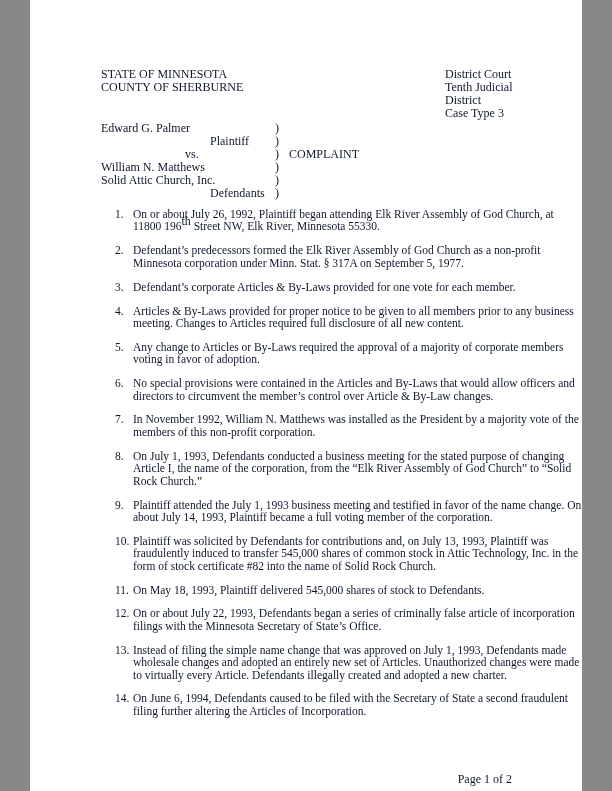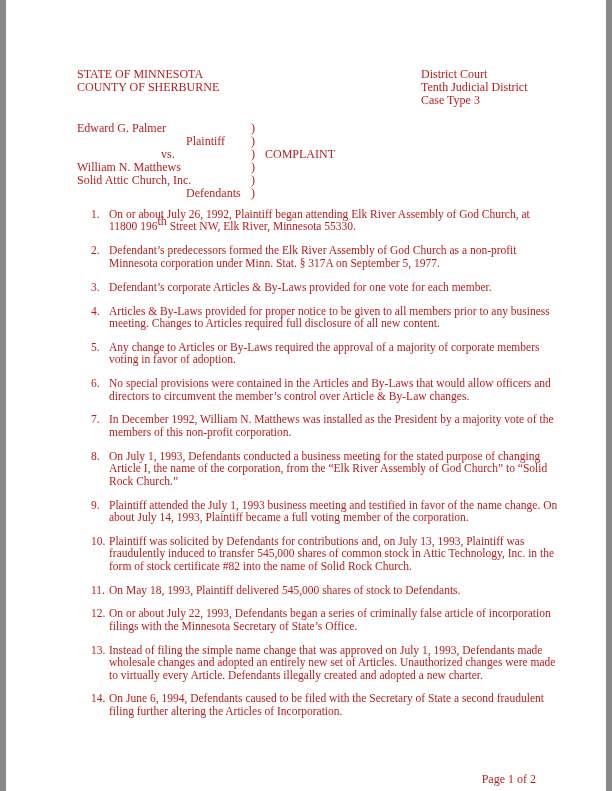--- a/index.html
+++ b/index.html
@@ -1,21 +1,21 @@
 <!DOCTYPE html>
 <html><head>
 <meta charset="utf-8">
 <style>
   html,body{margin:0;padding:0;background:#888;}
   .page{
     position:relative;
-    width:600px;height:791px;
+    width:552px;height:791px;
     background:#ffffff;
     font-family:"Liberation Serif", serif;
-    color:#b91c1c;
+    color:#0f172a;
     overflow:hidden;
     margin:0 auto;
   }
   
   .court-header{
     position:absolute;left:71px;top:68px;right:55px;
     display:flex;
     font-size:12px;line-height:13px;
   }
   .ch-left{width:344px;flex:0 0 344px;}
@@ -117,21 +117,21 @@
       <div class="para">
         <span class="para-num">5.</span>
         <span class="para-text">Any change to Articles or By-Laws required the approval of a majority of corporate members voting in favor of adoption.</span>
       </div>
       <div class="para">
         <span class="para-num">6.</span>
         <span class="para-text">No special provisions were contained in the Articles and By-Laws that would allow officers and directors to circumvent the member’s control over Article &amp; By-Law changes.</span>
       </div>
       <div class="para">
         <span class="para-num">7.</span>
-        <span class="para-text">In December 1992, William N. Matthews was installed as the President by a majority vote of the members of this non-profit corporation.</span>
+        <span class="para-text">In November 1992, William N. Matthews was installed as the President by a majority vote of the members of this non-profit corporation.</span>
       </div>
       <div class="para">
         <span class="para-num">8.</span>
         <span class="para-text">On July 1, 1993, Defendants conducted a business meeting for the stated purpose of changing Article I, the name of the corporation, from the “Elk River Assembly of God Church” to “Solid Rock Church.”</span>
       </div>
       <div class="para">
         <span class="para-num">9.</span>
         <span class="para-text">Plaintiff attended the July 1, 1993 business meeting and testified in favor of the name change. On about July 14, 1993, Plaintiff became a full voting member of the corporation.</span>
       </div>
       <div class="para">

